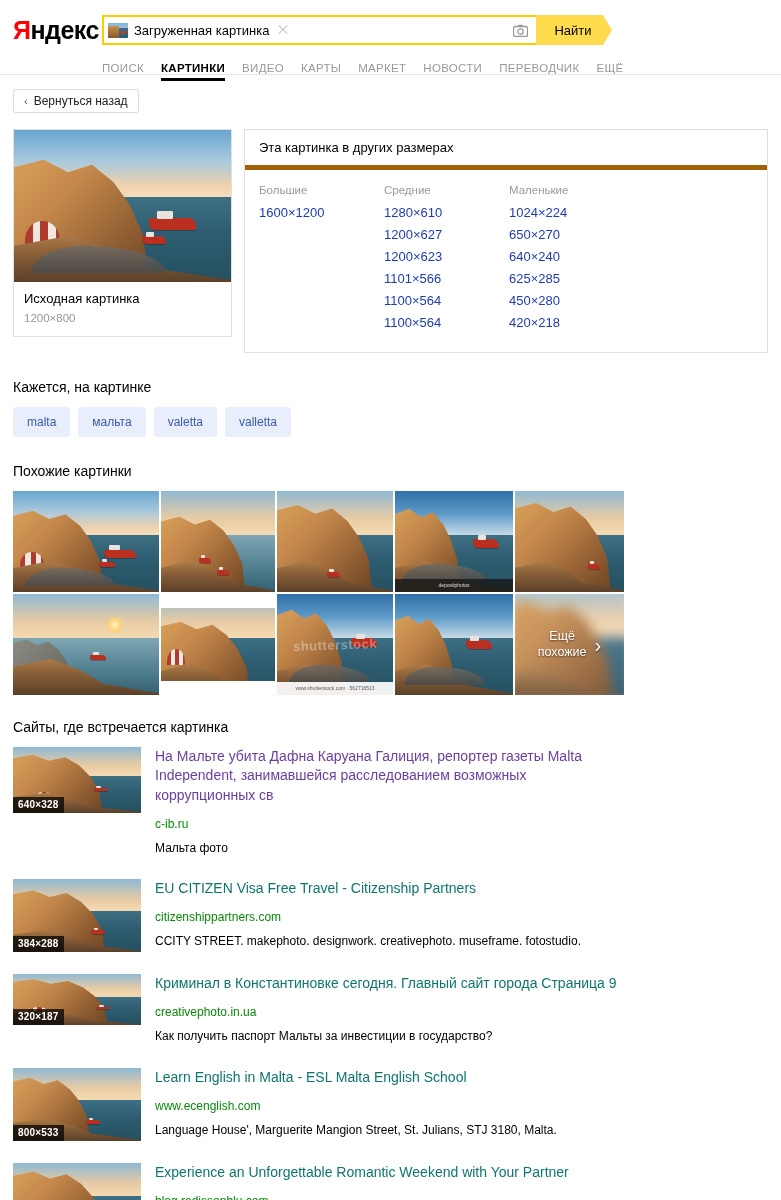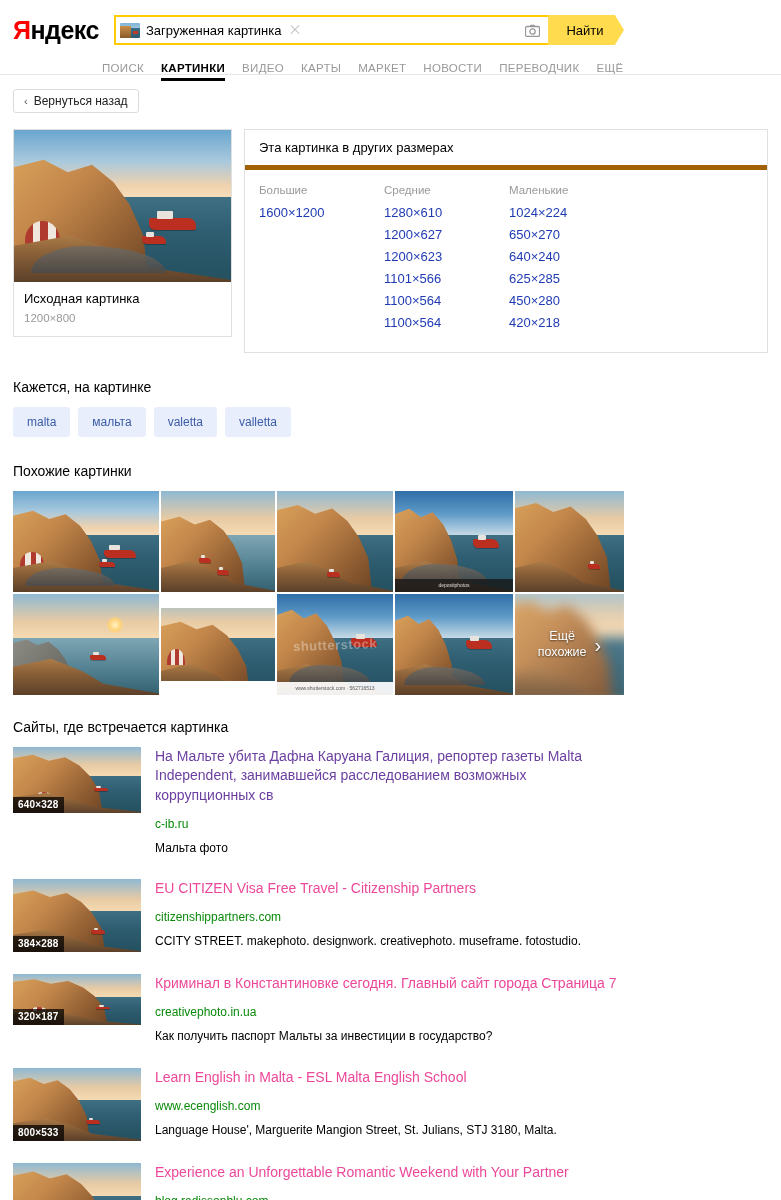--- a/index.html
+++ b/index.html
@@ -12,21 +12,21 @@
   }
   .page { width: 781px; height: 1200px; position: relative; background: #fff; overflow: hidden; }
 
   
   .header { position: relative; height: 75px; border-bottom: 1px solid #e5e5e5; background: #fff; }
   .logo { position: absolute; left: 13px; top: 18px; font-size: 25px; font-weight: 700;
           letter-spacing: -0.5px; line-height: 1; font-family: "Liberation Sans", sans-serif; }
   .logo .ya { color: #ff0000; }
   .logo .rest { color: #000; }
 
-  .searchbar { position: absolute; left: 114px; top: 15px; height: 47px; width: 510px; display: flex; }
+  .searchbar { position: absolute; left: 102px; top: 15px; height: 47px; width: 510px; display: flex; }
   .search-field {
     flex: 1; height: 30px; border: 2px solid #ffcc00; border-right: none;
     background: #fff; display: flex; align-items: center; position: relative;
   }
   .chip { display: flex; align-items: center; height: 26px; padding: 0 2px 0 4px; gap: 6px; }
   .chip-thumb {
     width: 20px; height: 15px; flex: none; border-radius: 1px;
     background:
       linear-gradient(to bottom, #7fb4d6 0%, #9cc4de 32%, #3b6f86 33%, #2e5b70 100%);
     position: relative; overflow: hidden;
@@ -141,21 +141,21 @@
   .res-thumb {
     width: 128px; flex: none; position: relative; overflow: hidden; cursor: pointer;
   }
   .res-badge {
     position: absolute; left: 0; bottom: 0; background: rgba(0,0,0,.72); color: #fff;
     font-size: 10px; padding: 2px 5px; line-height: 1.2; font-weight: 700;
     letter-spacing: .2px;
   }
   .res-body { flex: 1; padding-top: 0px; min-width: 0; }
   .res-title {
-    font-size: 14px; color: #ec4899; text-decoration: none; line-height: 1.38;
+    font-size: 14px; color: #0f766e; text-decoration: none; line-height: 1.38;
     display: block; max-width: 470px;
   }
   .res-title.visited { color: #6b3fa0; }
   .res-url { font-size: 12px; color: #0a8a0a; margin-top: 11px; line-height: 1.4; }
   .res-snippet { font-size: 12px; color: #000; margin-top: 7px; line-height: 1.45; }
 
   
   .scene { position: absolute; inset: 0; }
   .sky {
     position: absolute; left:0; right:0; top:0; height: 46%;
@@ -530,21 +530,21 @@
             <div class="sky warm"></div>
               <div class="sea"></div>
             <div class="city" style="top:8%;width:74%"></div>
               <div class="dome" style="bottom:20%;left:12%"></div>
             <div class="wall"></div>
               <div class="boat small" style="right:24%;top:64%"></div>
           </div>
           <span class="res-badge">320×187</span>
         </div>
         <div class="res-body">
-          <a href="#" class="res-title">Криминал в Константиновке сегодня. Главный сайт города Страница 7</a>
+          <a href="#" class="res-title">Криминал в Константиновке сегодня. Главный сайт города Страница 9</a>
           <div class="res-url">creativephoto.in.ua</div>
           <div class="res-snippet">Как получить паспорт Мальты за инвестиции в государство?</div>
         </div>
       </div>
 
       <div class="result">
         <div class="res-thumb" style="height:73px">
           <div class="scene">
             <div class="sky warm"></div>
               <div class="sea"></div>

